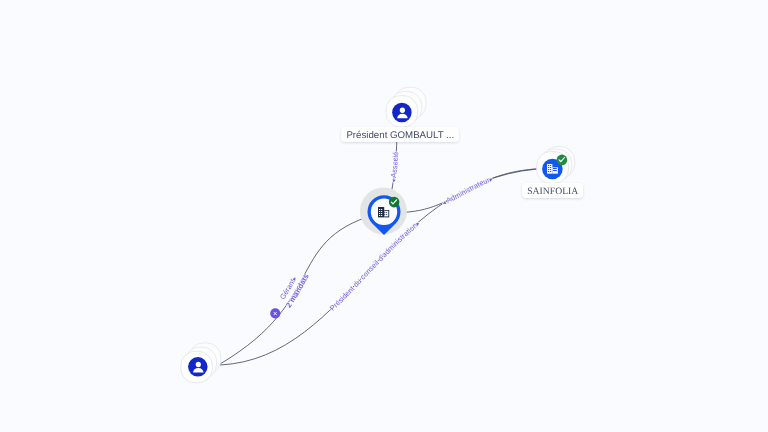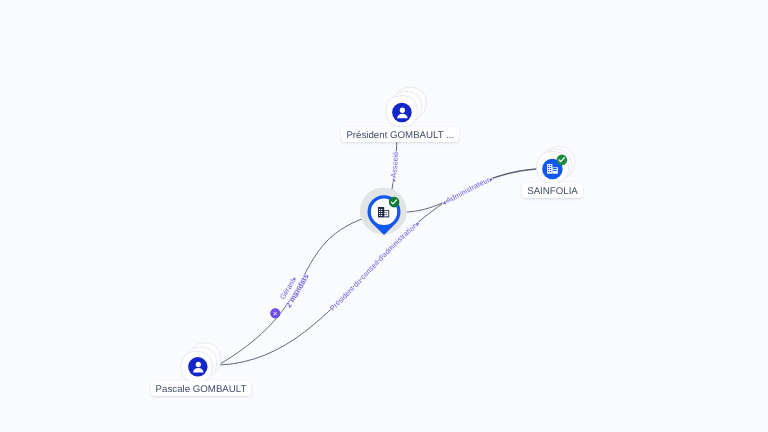--- a/index.html
+++ b/index.html
@@ -162,15 +162,14 @@
       </g>
       <g>
         <circle cx="561.9" cy="159.9" r="5.3" fill="#1f8a42"></circle>
         <path d="M559.1 159.9 l1.7 1.8 l3.6 -4.0" fill="none" stroke="#fff" stroke-width="1.25" stroke-linecap="round" stroke-linejoin="round"></path>
       </g>
     </g>
 
   </svg>
 
   <div class="nlabel" style="left:341.4px;top:126.9px;">Président GOMBAULT ...</div>
-  <div class="nlabel" style="left:150.6px;top:380.9px;">Pascale GOMBAULT</div>
-  <div class="nlabel" style="left:522.2px;top:182.7px;">SAINFOLIA</div>
+  <div class="nlabel" style="left:522.2px;top:182.7px;font-family:Liberation Serif, serif;">SAINFOLIA</div>
 </div>
 
 </body></html>

